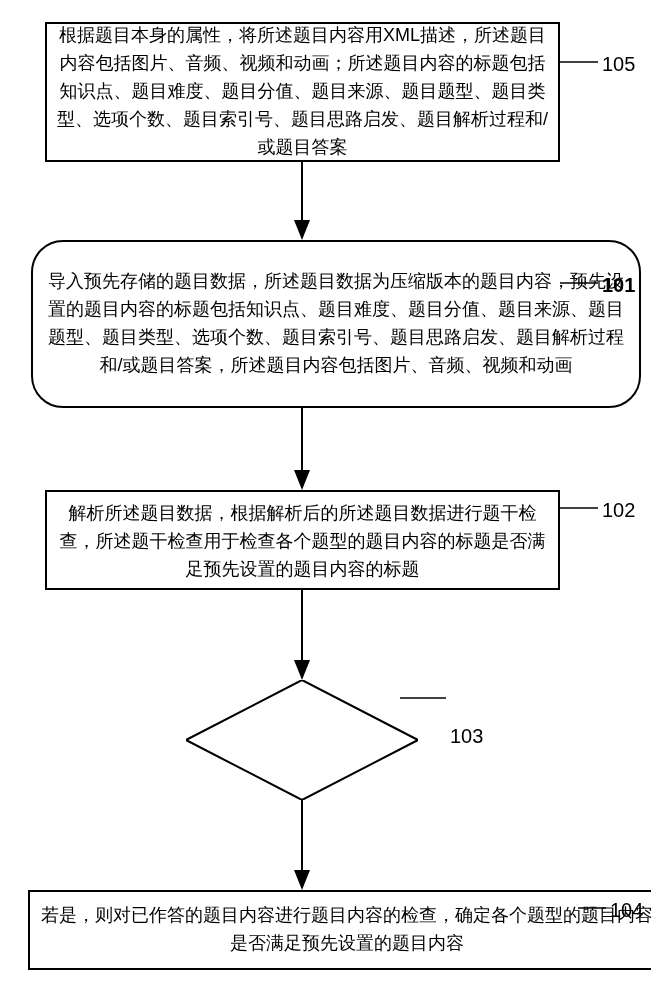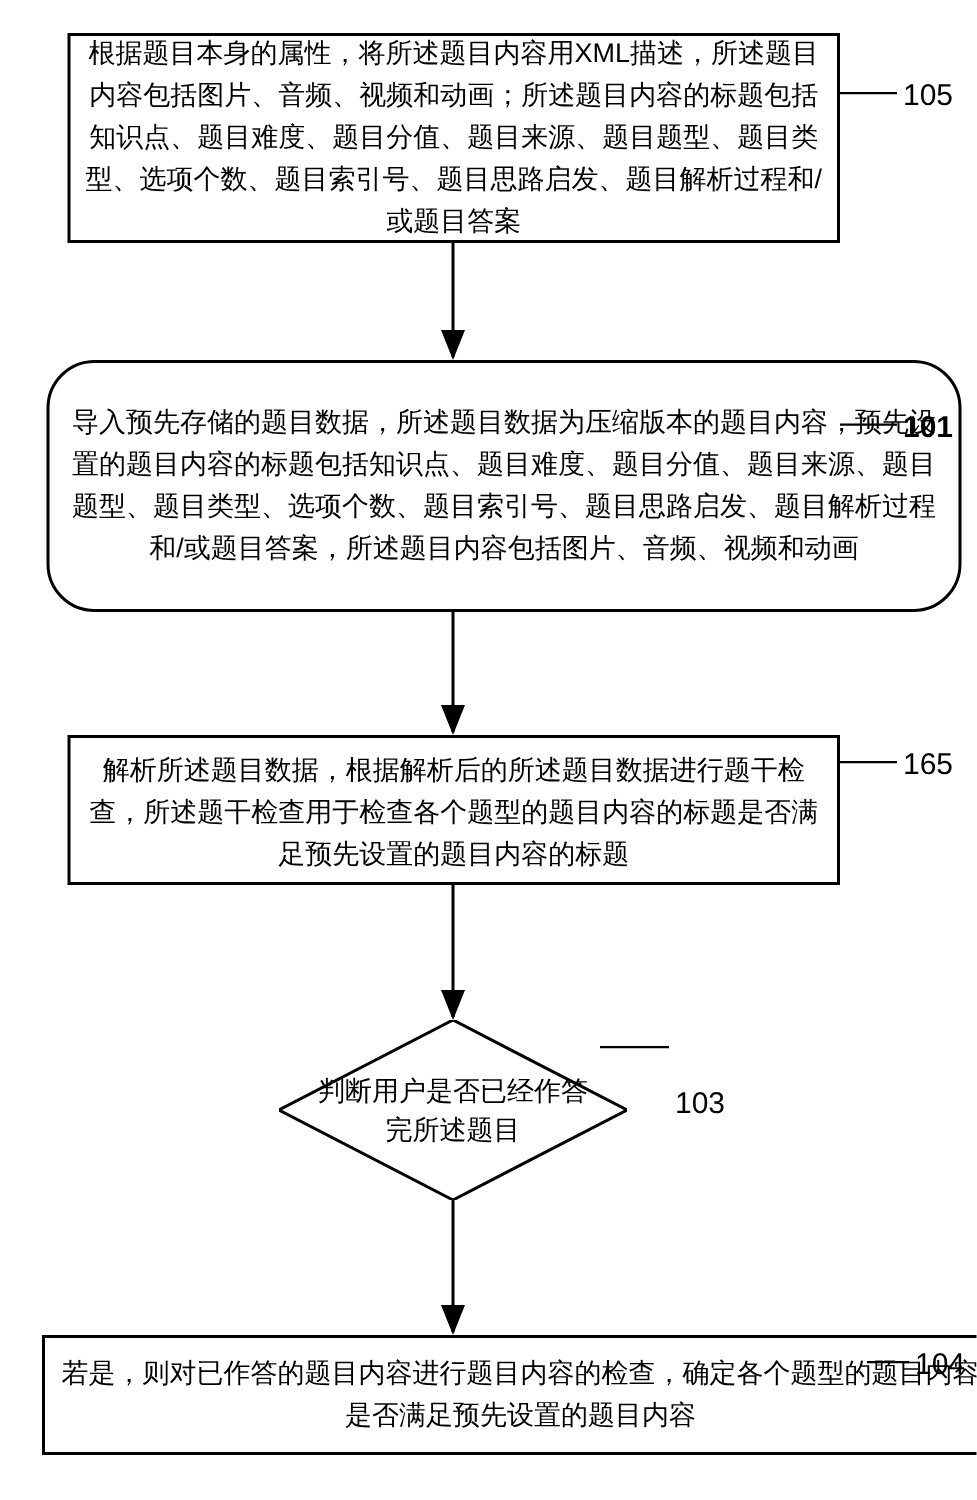--- a/index.html
+++ b/index.html
@@ -68,28 +68,27 @@
   <div class="label" style="left:602px; top:54px;">105</div>
 
   <div class="box" style="left:31px; top:240px; width:610px; height:168px;border-radius:32px;">
     <div class="txt">导入预先存储的题目数据，所述题目数据为压缩版本的题目内容，预先设置的题目内容的标题包括知识点、题目难度、题目分值、题目来源、题目题型、题目类型、选项个数、题目索引号、题目思路启发、题目解析过程和/或题目答案，所述题目内容包括图片、音频、视频和动画</div>
   </div>
   <div class="label" style="left:602px; top:275px;font-weight:bold;">101</div>
 
   <div class="box" style="left:45px; top:490px; width:515px; height:100px;align-items:flex-end;">
     <div class="txt">解析所述题目数据，根据解析后的所述题目数据进行题干检查，所述题干检查用于检查各个题型的题目内容的标题是否满足预先设置的题目内容的标题</div>
   </div>
-  <div class="label" style="left:602px; top:500px;">165</div>
+  <div class="label" style="left:602px; top:500px;">102</div>
 
   <div class="diamond-wrap" style="left:186px; top:680px; width:232px; height:120px;">
 
     <svg width="232" height="120" style="position:absolute;left:0;top:0;">
       <polygon points="116,0 232,60 116,120 0,60" fill="#ffffff" stroke="#000" stroke-width="2"></polygon>
     </svg>
-    <div class="diamond-text" style="left:20px; top:25px; width:192px; height:70px;">判断用户是否已经作答完所述题目</div>
   </div>
   <div class="label" style="left:450px; top:690px;margin-top:36px;">103</div>
 
   <div class="box" style="left:28px; top:890px; width:638px; height:80px;">
     <div class="txt">若是，则对已作答的题目内容进行题目内容的检查，确定各个题型的题目内容是否满足预先设置的题目内容</div>
   </div>
   <div class="label" style="left:610px; top:900px;">104</div>
 
   <svg class="arrows">
     <defs>

